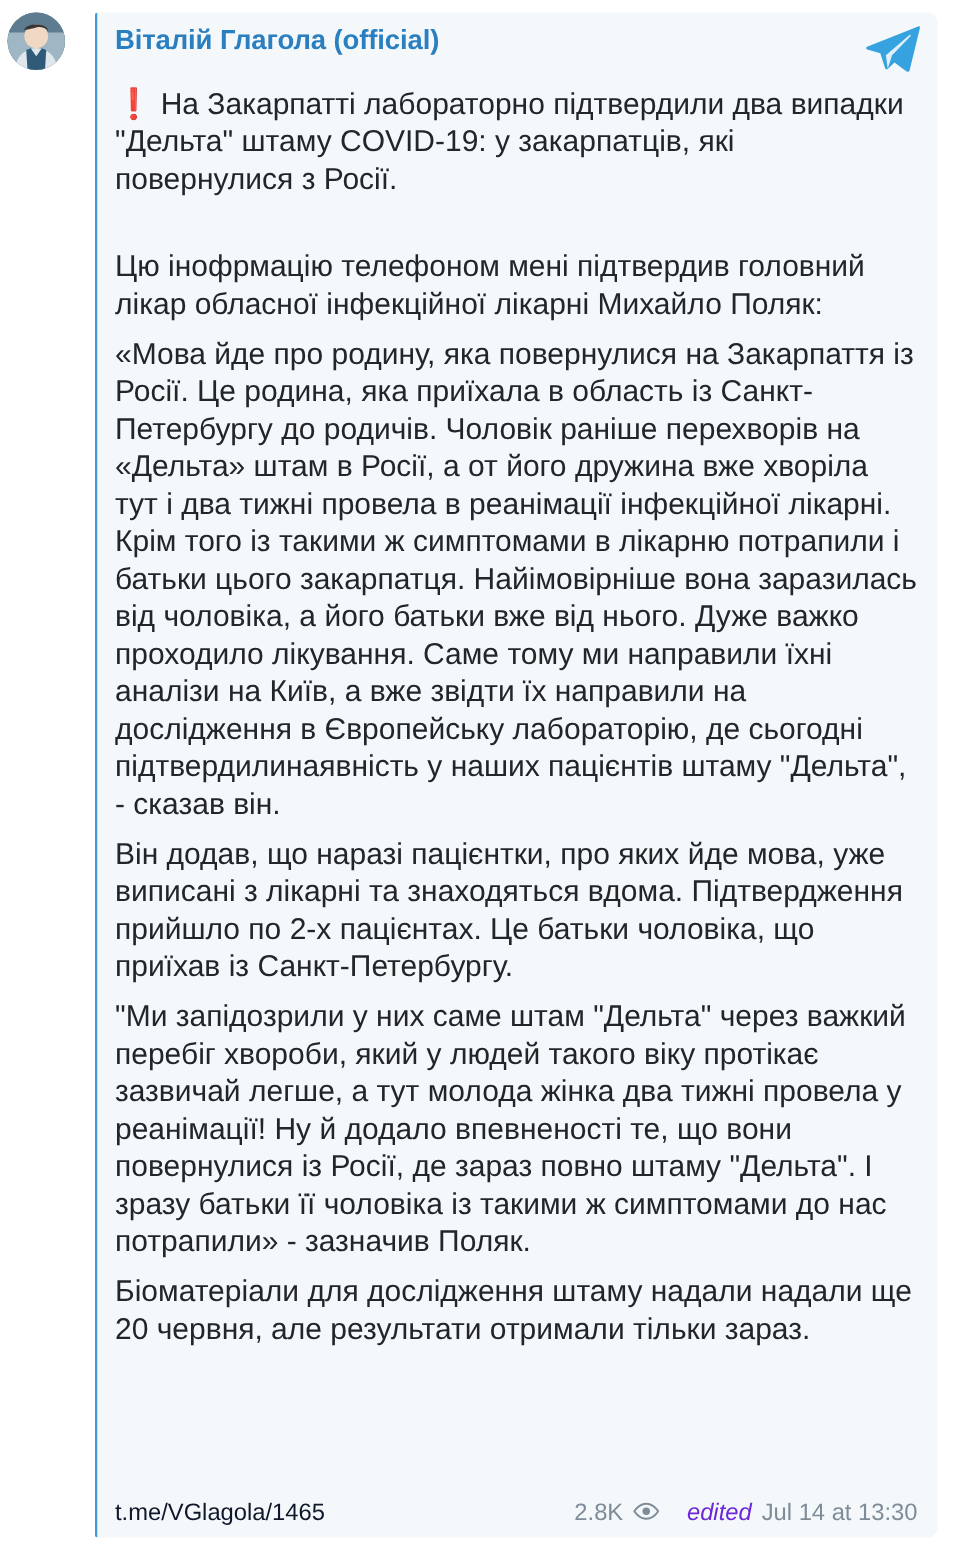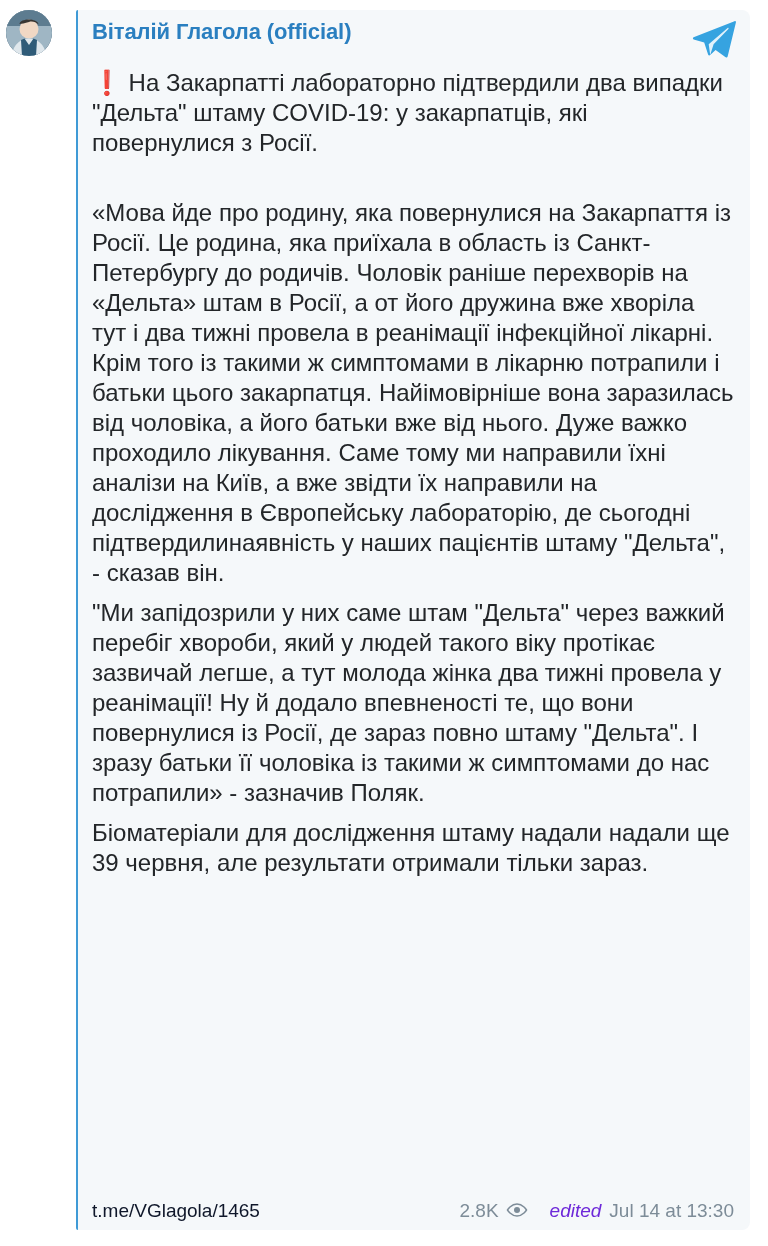--- a/index.html
+++ b/index.html
@@ -124,23 +124,25 @@
       <div class="tg-logo">
         <svg width="44" height="38" viewBox="0 0 44 38" aria-hidden="true">
           <path d="M42.5 1.2 L1.6 17.3 C0.6 17.7 0.7 19.2 1.7 19.5 L12.2 22.6 L16.1 34.6 C16.4 35.5 17.5 35.8 18.2 35.1 L23.6 29.9 L33.3 37.1 C34.2 37.8 35.5 37.3 35.7 36.2 L43.9 2.6 C44.2 1.5 43.5 0.8 42.5 1.2 Z" fill="#36a3e0"></path>
           <path d="M16.7 24.2 L35.6 8.0 C36.2 7.5 36.9 8.3 36.4 8.9 L21.6 24.2 L18.2 34.9 Z" fill="#ffffff" opacity="0.85"></path>
         </svg>
       </div>
     </div>
 
     <div class="msg first">❗️ На Закарпатті лабораторно підтвердили два випадки "Дельта" штаму COVID-19: у закарпатців, які повернулися з Росії.</div>
     <div class="para-gap"></div>
+    <div class="msg">Цю інофрмацію телефоном мені підтвердив головний лікар обласної інфекційної лікарні Михайло Поляк:</div>
     <div class="msg">«Мова йде про родину, яка повернулися на Закарпаття із Росії. Це родина, яка приїхала в область із Санкт-Петербургу до родичів. Чоловік раніше перехворів на «Дельта» штам в Росії, а от його дружина вже хворіла тут і два тижні провела в реанімації інфекційної лікарні. Крім того із такими ж симптомами в лікарню потрапили і батьки цього закарпатця. Найімовірніше вона заразилась від чоловіка, а його батьки вже від нього. Дуже важко проходило лікування. Саме тому ми направили їхні аналізи на Київ, а вже звідти їх направили на дослідження в Європейську лабораторію, де сьогодні підтвердилинаявність у наших пацієнтів штаму "Дельта", - сказав він.</div>
+    <div class="msg">Він додав, що наразі пацієнтки, про яких йде мова, уже виписані з лікарні та знаходяться вдома. Підтвердження прийшло по 2-х пацієнтах. Це батьки чоловіка, що приїхав із Санкт-Петербургу.</div>
     <div class="msg">"Ми запідозрили у них саме штам "Дельта" через важкий перебіг хвороби, який у людей такого віку протікає зазвичай легше, а тут молода жінка два тижні провела у реанімації! Ну й додало впевненості те, що вони повернулися із Росії, де зараз повно штаму "Дельта". І зразу батьки її чоловіка із такими ж симптомами до нас потрапили» - зазначив Поляк.</div>
-    <div class="msg">Біоматеріали для дослідження штаму надали надали ще 39 червня, але результати отримали тільки зараз.</div>
+    <div class="msg">Біоматеріали для дослідження штаму надали надали ще 20 червня, але результати отримали тільки зараз.</div>
 
     <div class="footer">
       <a class="link" href="#">t.me/VGlagola/1465</a>
       <div class="spacer"></div>
       <div class="views-group">
         <span class="views-count">2.8K</span>
         <span class="eye-icon">
           <svg width="22" height="14" viewBox="0 0 22 14" aria-hidden="true">
             <path d="M11 1 C5 1 1.5 7 1.5 7 C1.5 7 5 13 11 13 C17 13 20.5 7 20.5 7 C20.5 7 17 1 11 1 Z" fill="none" stroke="#7d8c98" stroke-width="1.5"></path>
             <circle cx="11" cy="7" r="3" fill="#7d8c98"></circle>

